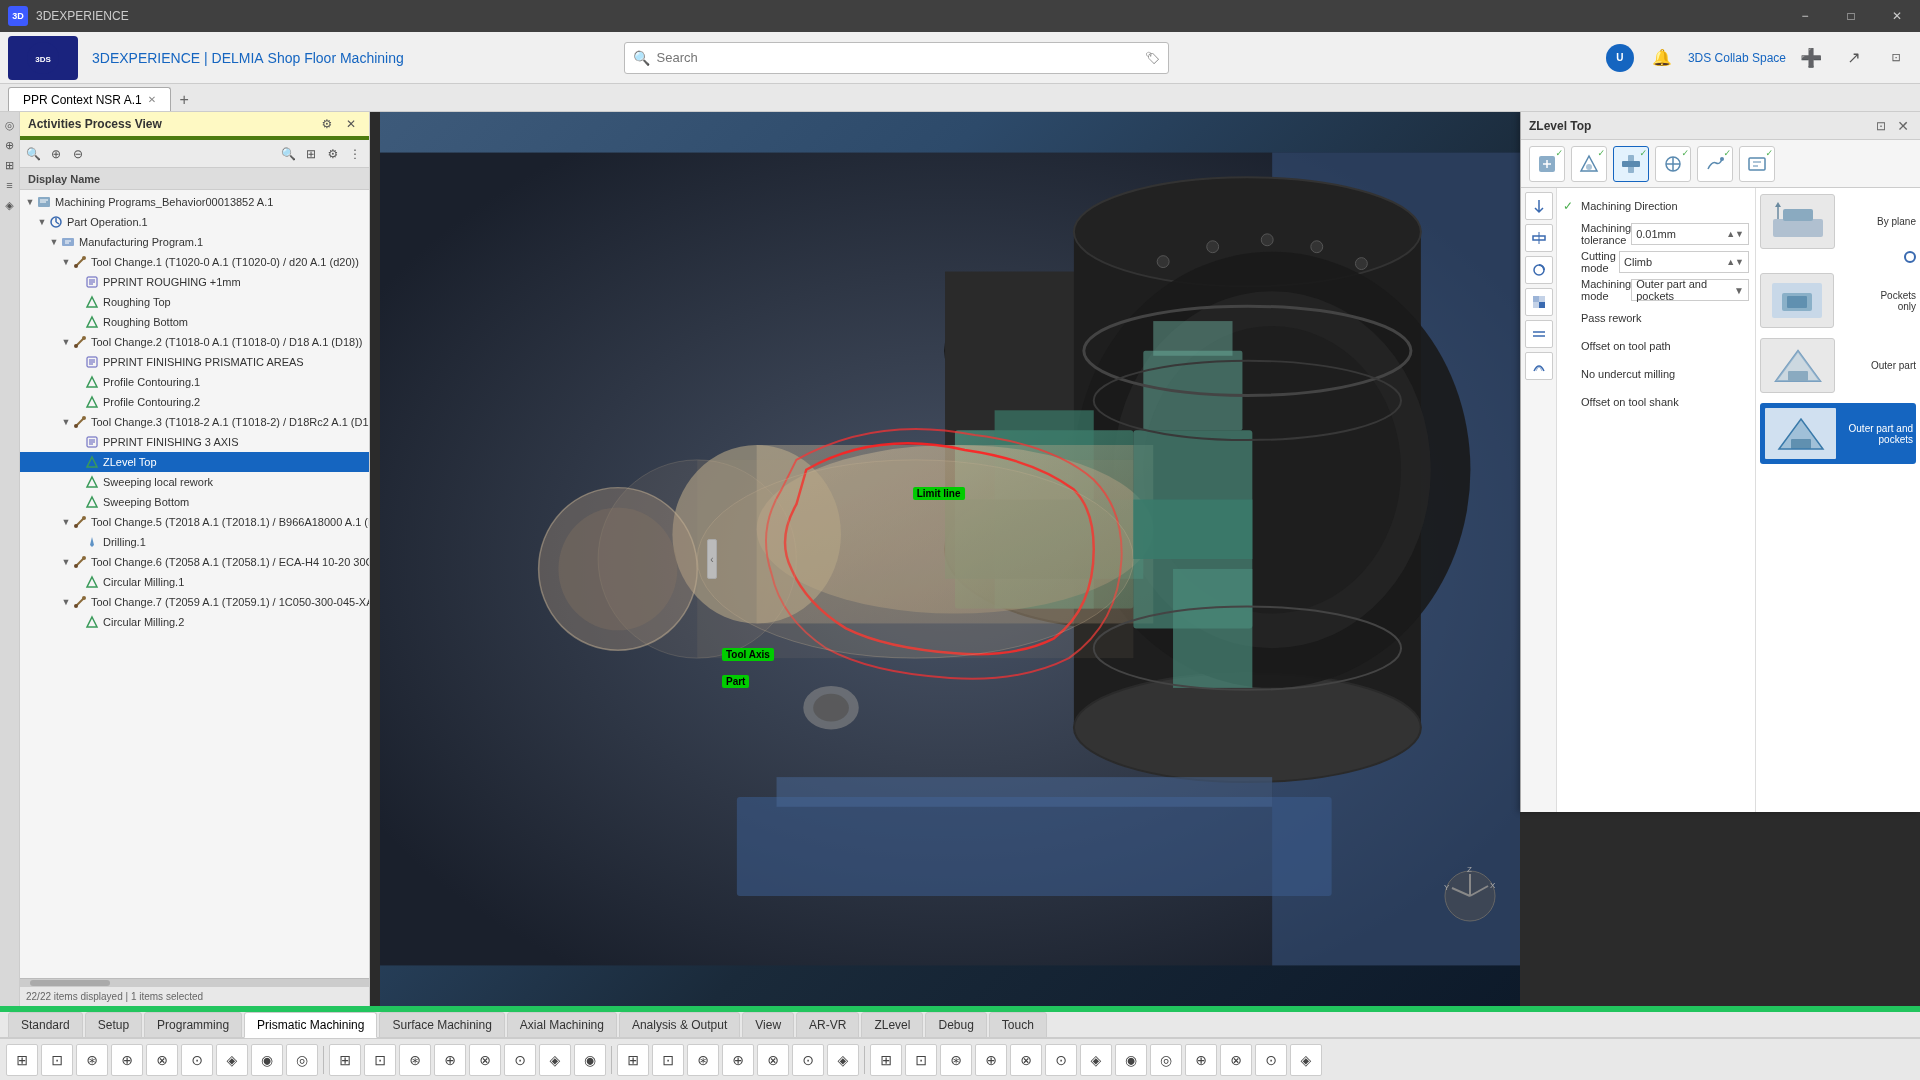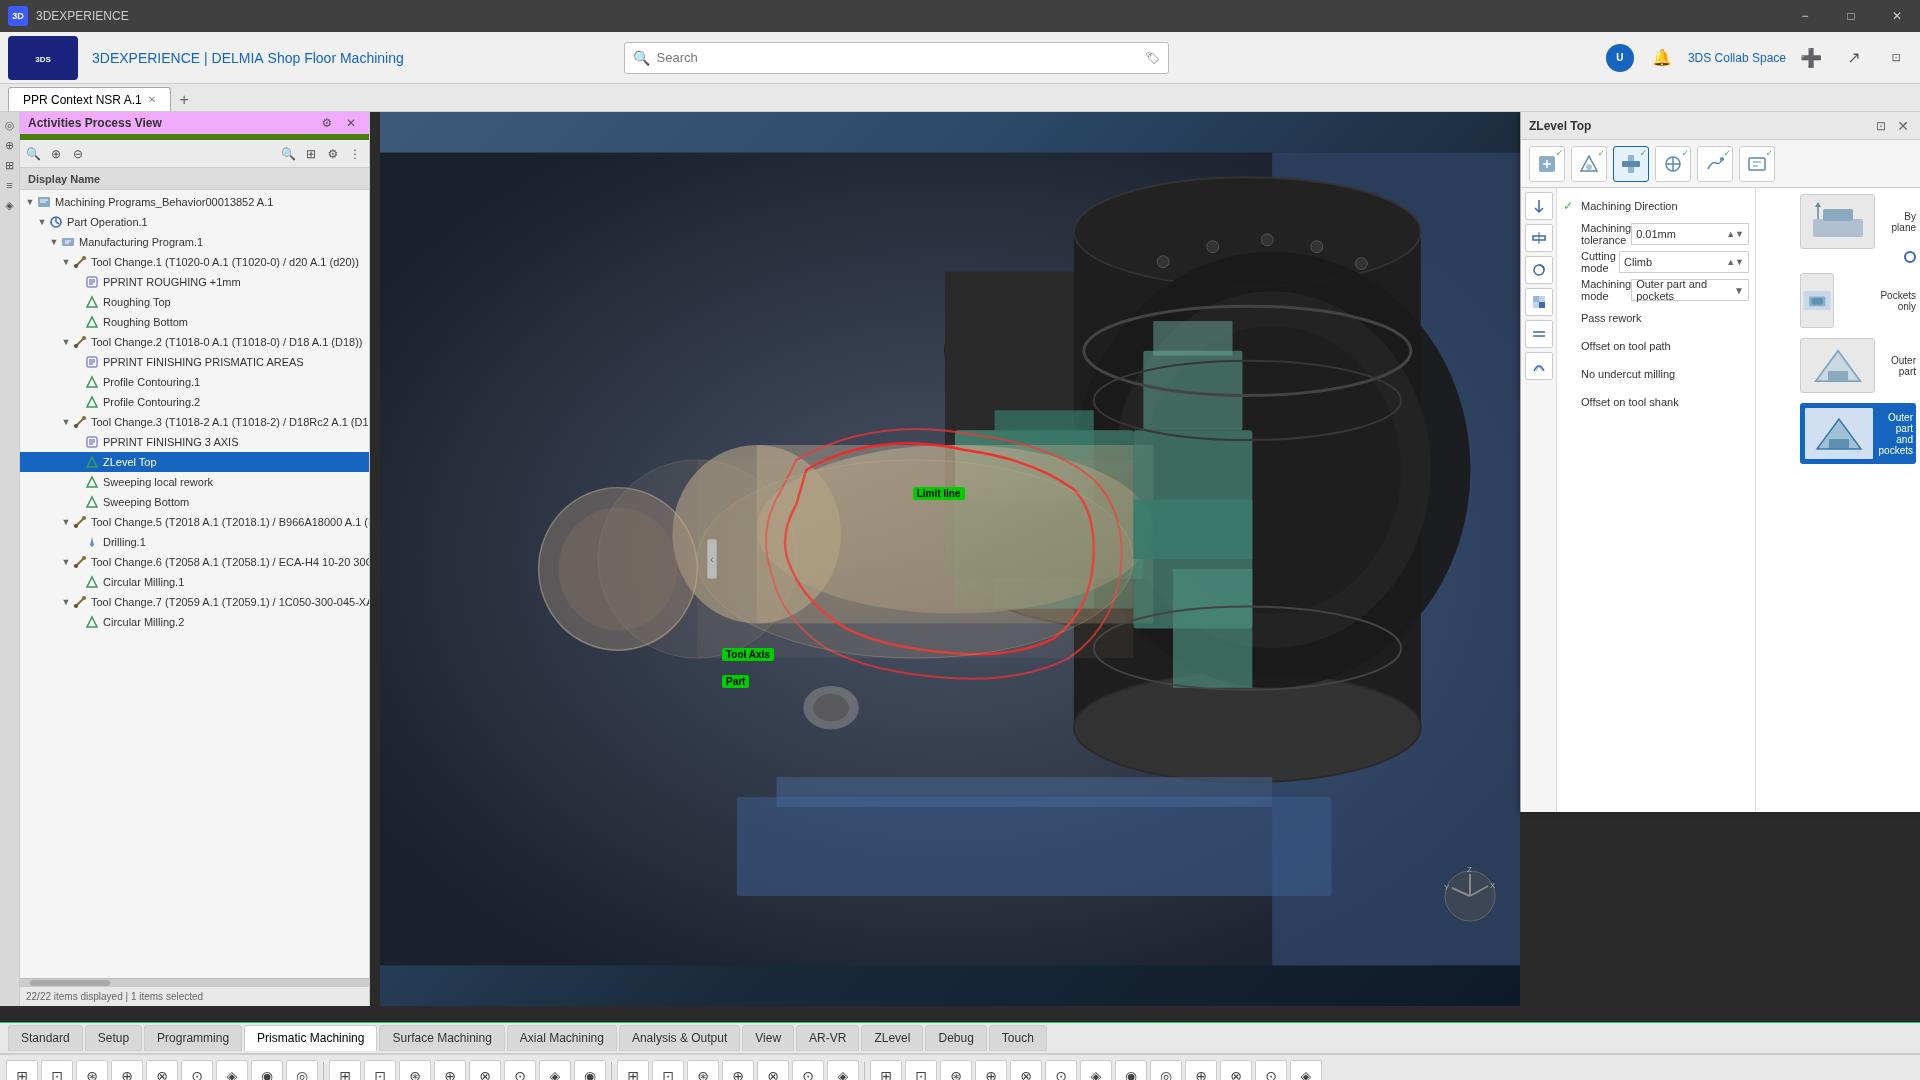--- a/index.html
+++ b/index.html
@@ -59,21 +59,21 @@
     }
 
     
     #left-panel {
       width: 360px; background: #f5f5f5; border-right: 1px solid #ccc;
       display: flex; flex-direction: column; flex-shrink: 0;
       position: relative; z-index: 50;
     }
 
     #left-panel-header {
-      height: 28px; background: #f0abfc; border-bottom: 6px solid #4d7c0f;
+      height: 28px; background: #fef9c3; border-bottom: 4px solid #4d7c0f;
       display: flex; align-items: center; padding: 0 8px; gap: 4px;
     }
     .panel-title { font-size: 12px; font-weight: bold; flex: 1; }
     .panel-icon-btn { width: 20px; height: 20px; display: flex; align-items: center; justify-content: center; cursor: pointer; color: #555; font-size: 12px; }
 
     #left-panel-toolbar {
       height: 28px; background: #ebebeb; border-bottom: 1px solid #ccc;
       display: flex; align-items: center; padding: 0 4px; gap: 2px;
     }
 
@@ -202,37 +202,35 @@
     .prop-row .prop-dropdown .arrow { color: #666; font-size: 10px; }
 
     
     #mode-images {
       width: 170px; border-left: 1px solid #ddd; display: flex; flex-direction: column;
       padding: 8px 4px;
     }
     .mode-item {
       display: flex; flex-direction: column; align-items: center; margin-bottom: 8px;
       cursor: pointer;
-      margin-left: 40px;
     }
     .mode-item.selected { background: #1565c0; border-radius: 3px; }
     .mode-image {
       width: 80px; height: 60px; border: 1px solid #ccc; background: #e8e8e8;
       border-radius: 3px; display: flex; align-items: center; justify-content: center;
       overflow: hidden;
     }
     .mode-item.selected .mode-image { border-color: #1565c0; }
 
     
     #bottom-tabs {
-      height: 32px; background: #e8e8e8; border-top: 1px solid #22c55e;
+      height: 32px; background: #e8e8e8; border-top: 6px solid #22c55e;
       border-bottom: 1px solid #ccc;
       display: flex; align-items: center; padding: 0 8px; gap: 1px;
       flex-shrink: 0;
-      margin-top: 16px;
     }
     .btab {
       height: 26px; padding: 0 12px; background: #d8d8d8; border: 1px solid #ccc;
       border-radius: 3px 3px 0 0; display: flex; align-items: center;
       font-size: 12px; cursor: pointer; color: #333; white-space: nowrap;
     }
     .btab.active { background: white; border-bottom: 1px solid white; color: #000; font-weight: 500; }
 
     
     #bottom-toolbar {

